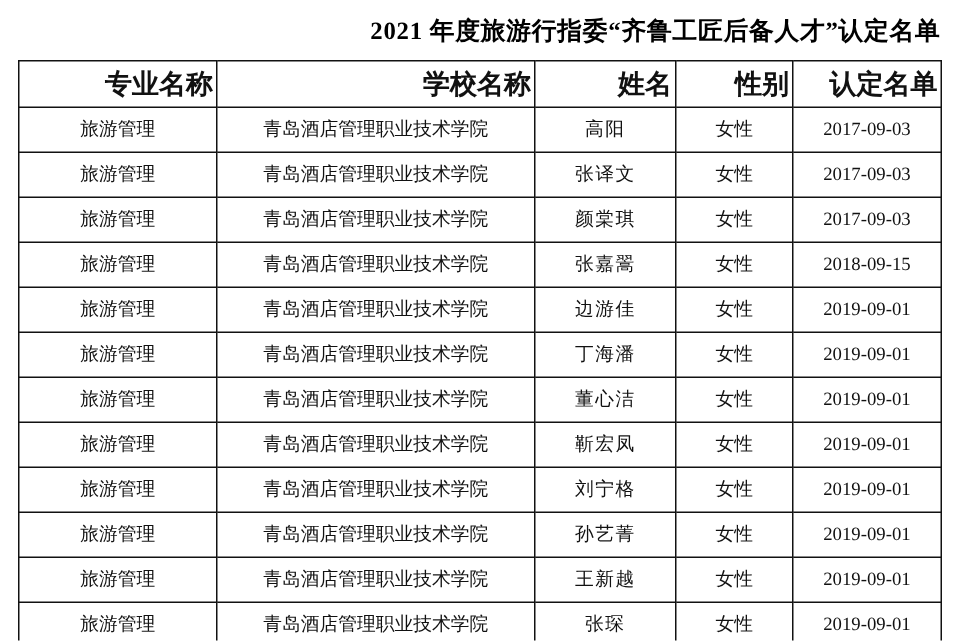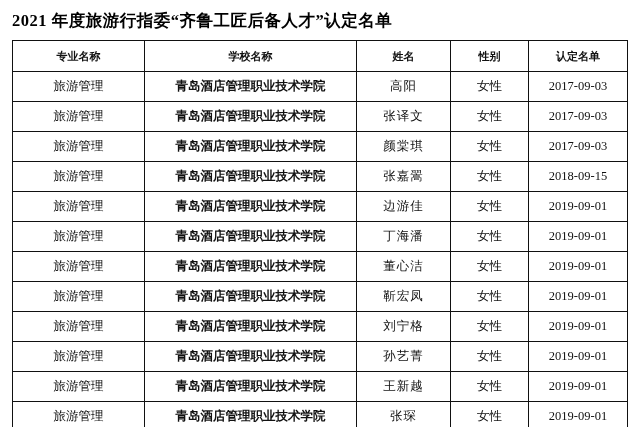--- a/index.html
+++ b/index.html
@@ -15,21 +15,21 @@
     overflow: hidden;
   }
   .page {
     width: 639px;
     height: 427px;
     box-sizing: border-box;
     padding: 6px 12px 0 12px;
     position: relative;
   }
   .doc-title {
-    text-align: left;
+    text-align: right;
     font-size: 16.5px;
     font-weight: bold;
     letter-spacing: 0.5px;
     line-height: 26px;
     margin: 2px 0 6px 0;
     white-space: nowrap;
     color: #000000;
   }
   table.roster {
     border-collapse: collapse;
@@ -43,30 +43,31 @@
     text-align: center;
     vertical-align: middle;
     font-size: 12.5px;
     height: 29px;
     padding: 0 2px;
     white-space: nowrap;
     overflow: hidden;
   }
   table.roster thead th {
     font-weight: bold;
-    font-size: 11px;
+    font-size: 18px;
     height: 30px;
+    text-align: right;
   }
   col.c-major { width: 132px; }
   col.c-school { width: 212px; }
   col.c-name { width: 94px; }
   col.c-gender { width: 78px; }
   col.c-date { width: 99px; }
   td.cell-major { font-size: 12.5px; }
-  td.cell-school { font-size: 12.5px; font-weight: bold; }
+  td.cell-school { font-size: 12.5px; }
   td.cell-name { font-size: 12.5px; letter-spacing: 1px; }
   td.cell-gender { font-size: 12.5px; }
   td.cell-date { font-size: 12.5px; font-family: Liberation Serif, serif; }
 </style>
 </head>
 <body>
 
 <div class="page">
 
   <div class="doc-title">2021 年度旅游行指委“齐鲁工匠后备人才”认定名单</div>

